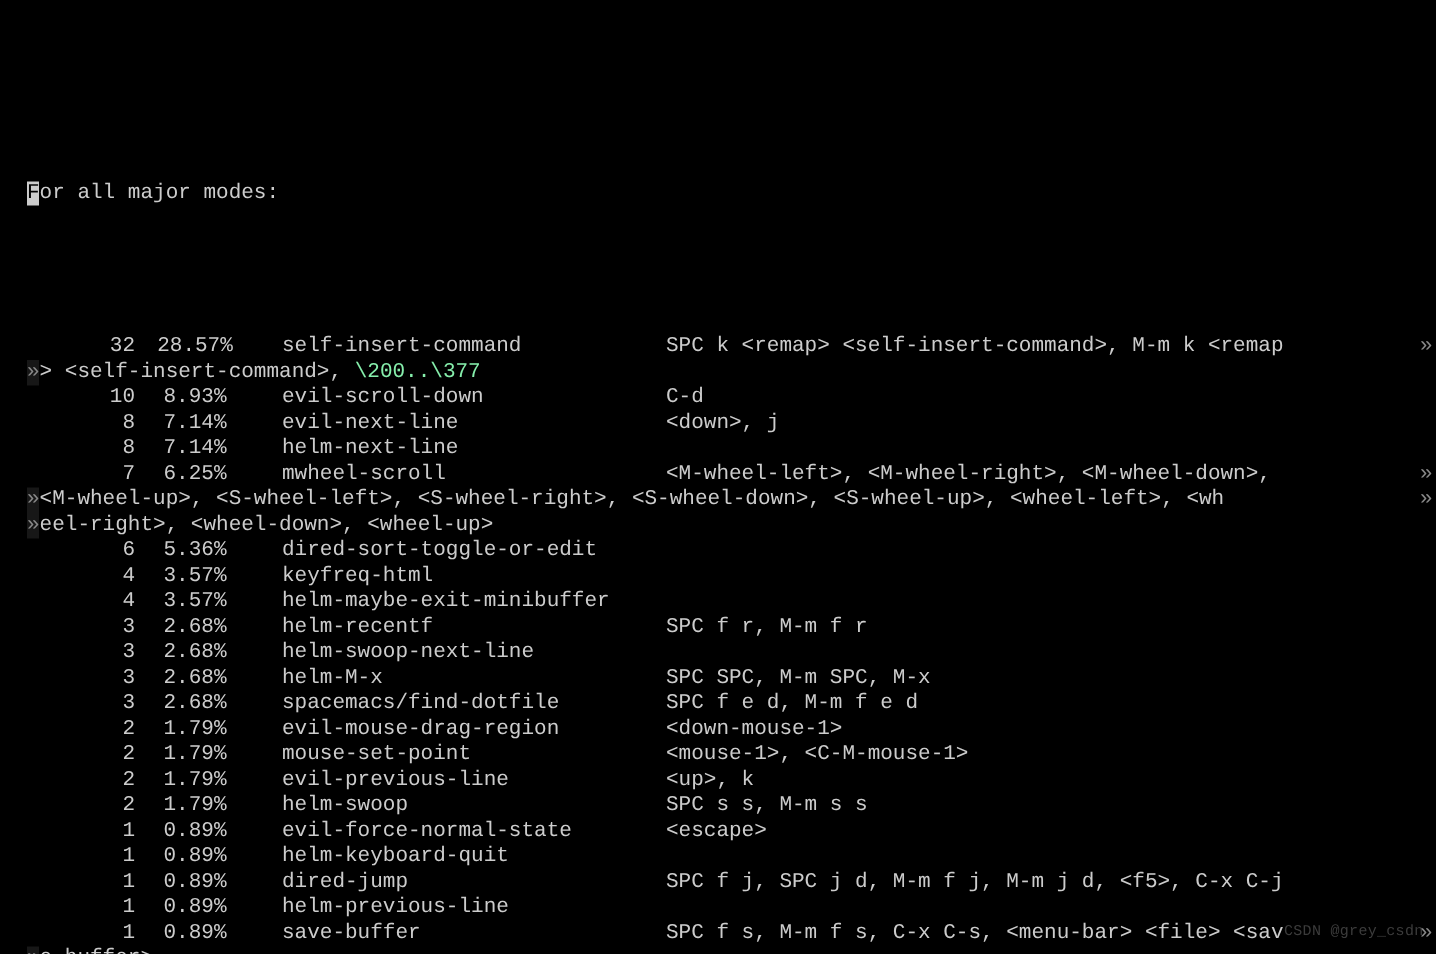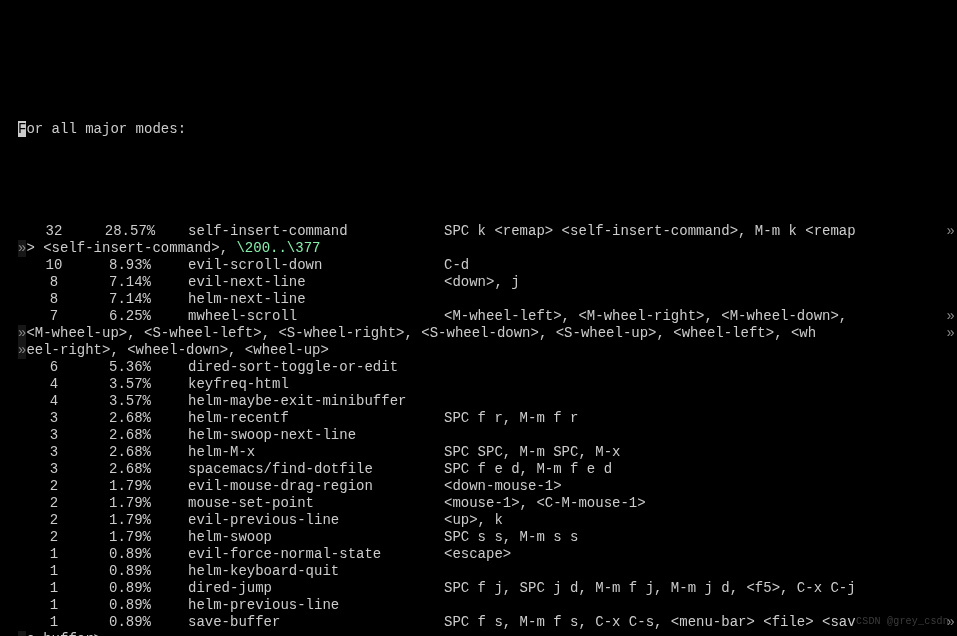--- a/index.html
+++ b/index.html
@@ -21,21 +21,21 @@
   .cursor {
     background: #ccc;
     color: #000;
   }
   .pink { color: #86efac; }
   .row {
     display: block;
     height: 17px;
     white-space: pre;
   }
-  .count { display: inline-block; width: 72px; text-align: center; }
+  .count { display: inline-block; width: 72px; text-align: right; }
   .pct   { display: inline-block; width: 80px; text-align: center; margin-right: 18px; }
   .cmd   { display: inline-block; width: 256px; }
   .keys  { display: inline-block; }
   .wrap-line { display: block; height: 17px; white-space: pre; padding-left: 0; }
   .wrap-mark {
     position: absolute;
     right: 2px;
     color: #888;
   }
   .wrap-start {

